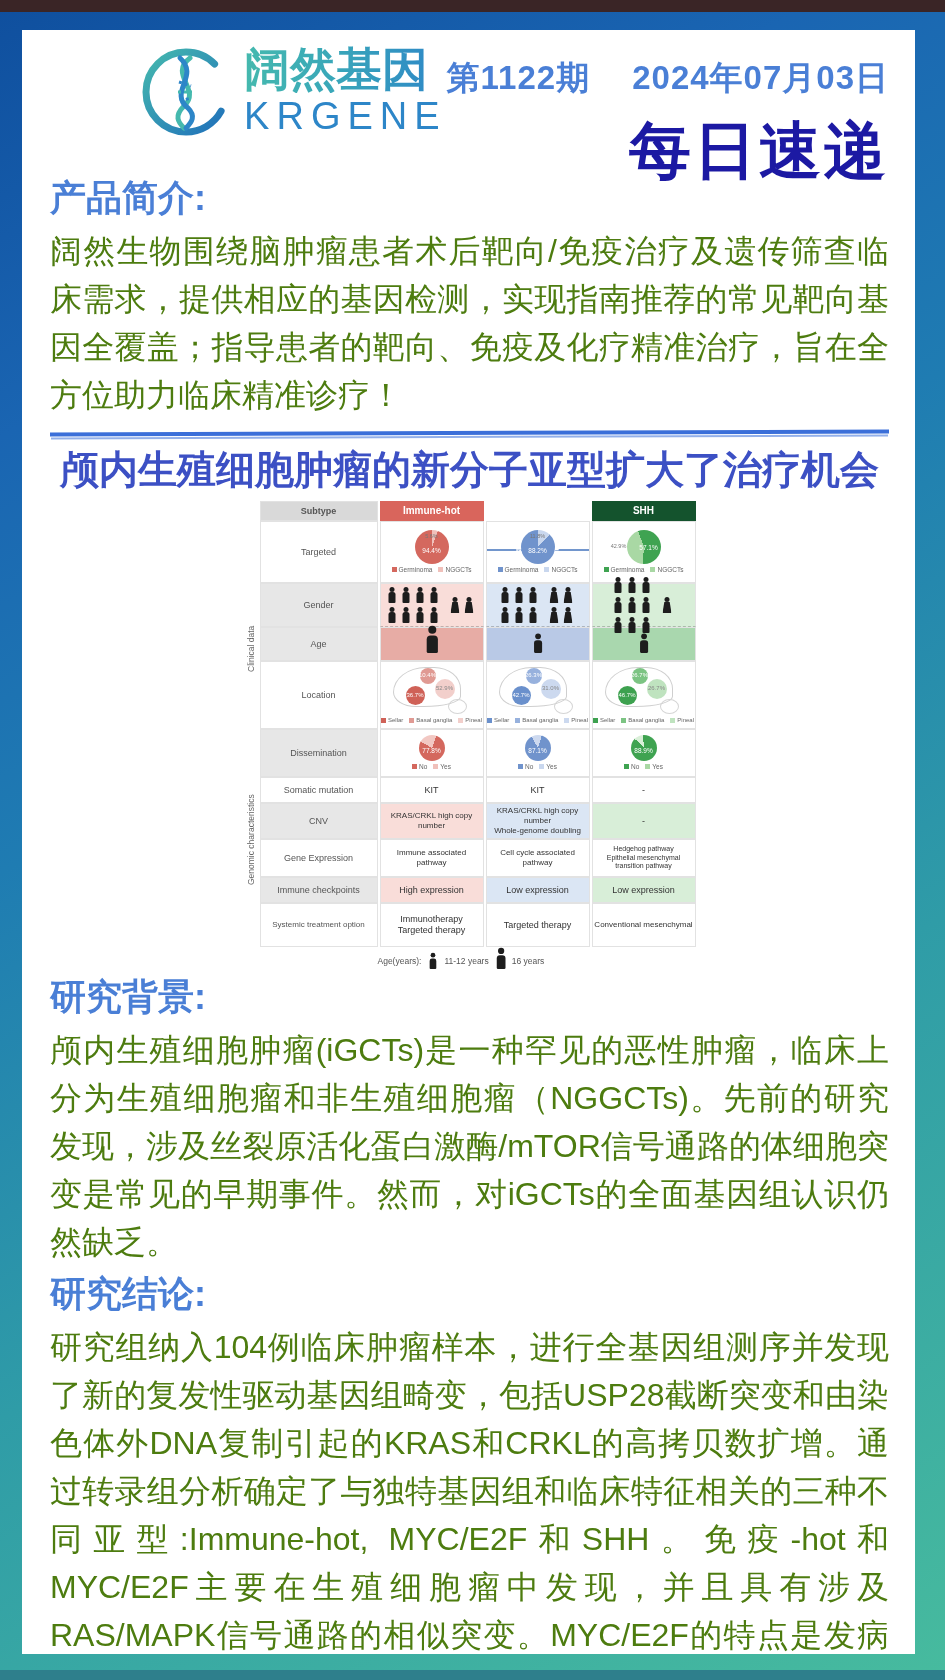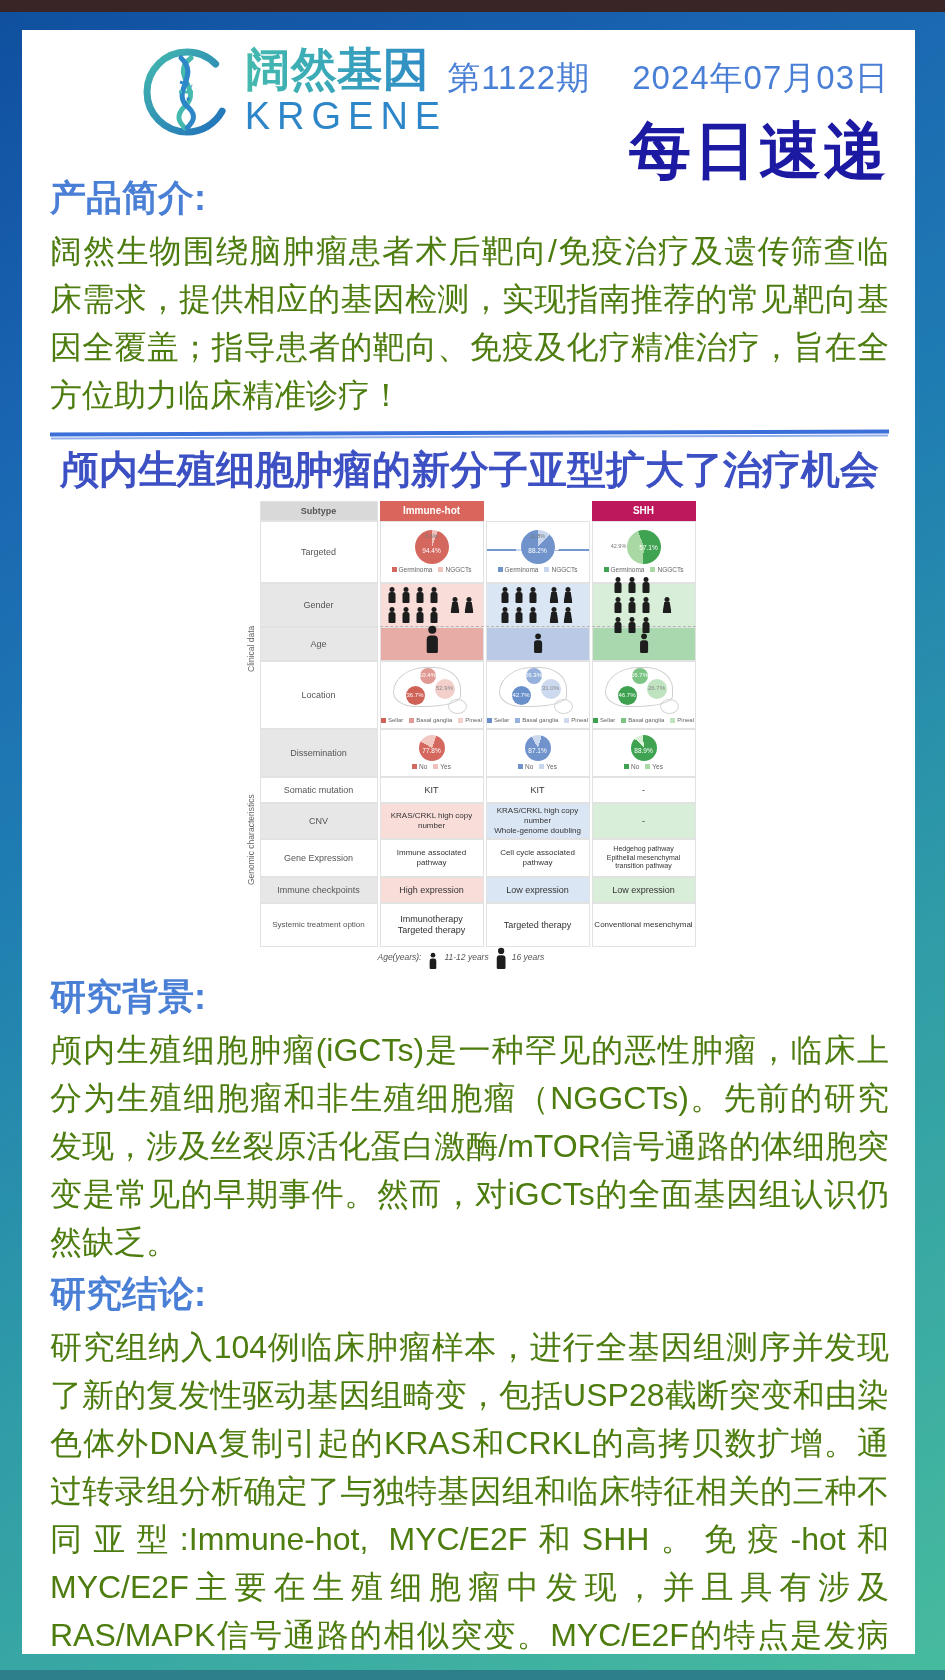--- a/index.html
+++ b/index.html
@@ -13,42 +13,42 @@
 
   
   .header{display:flex;justify-content:flex-end;align-items:flex-start;height:126px;}
   .logo{display:flex;align-items:center;}
   .logo-text{margin-left:10px;}
   .logo-cn{font-size:46px;font-weight:bold;line-height:1.02;color:#2d88c9;
            background-image:linear-gradient(90deg,#45b9ae 0%,#3aa9b8 40%,#2d86c8 100%);
            -webkit-background-clip:text;background-clip:text;-webkit-text-fill-color:transparent;}
   .logo-en{font-size:38px;color:#2d86c8;letter-spacing:7px;margin-top:2px;}
   .head-right{text-align:right;padding-top:12px;}
-  .issue-line{font-size:33px;font-weight:normal;color:#4a7fd6;letter-spacing:1px;}
+  .issue-line{font-size:33px;font-weight:bold;color:#4a7fd6;letter-spacing:1px;}
   .issue-gap{display:inline-block;width:42px;}
   .masthead{font-size:62px;font-weight:bold;color:#1c19a3;margin-top:8px;letter-spacing:3px;}
 
   .sec-heading{font-size:36px;font-weight:bold;color:#4a7fd6;margin:4px 0 0;}
   .body-text{font-size:32px;line-height:48px;color:#4d7c0f;text-align:justify;margin:4px 0 0;}
   .divider{height:4px;background:#3b6fd9;margin:12px 0 6px;transform:rotate(-.2deg);
            box-shadow:0 4px 0 -1px rgba(59,111,217,.55);}
   .article-title{font-size:39px;font-weight:bold;color:#3c50c4;text-align:center;
                  margin:8px 0 4px;white-space:nowrap;}
 
   
   .figure{position:relative;width:452px;margin:4px auto 0;padding-left:16px;box-sizing:border-box;}
   .fig-grid{display:grid;grid-template-columns:118px 104px 104px 104px;column-gap:2px;
             grid-template-rows:20px 62px 44px 34px 68px 48px 26px 36px 38px 26px 44px;}
   .cell{border:1px solid #e2e2e2;display:flex;flex-direction:column;align-items:center;
         justify-content:center;text-align:center;font-size:9px;color:#333;line-height:1.2;padding:1px;box-sizing:border-box;}
   .lab{font-size:9px;color:#555;}
   .g{background:#e7e7e7;}
   .head-lab{background:#d9d9d9;color:#555;font-weight:bold;}
   .col-head{color:#fff;font-weight:bold;font-size:10px;border:none;}
-  .ihh{background:#d9655c;} .meh{background:#7296cd;margin-top:48px;} .shh-h{background:#be185d;}
+  .ihh{background:#d9655c;} .meh{background:#7296cd;margin-top:48px;} .shh-h{background:#14532d;}
   .iht{background:#f9ddd9;} .met{background:#dbe6f4;} .sht{background:#d8eed8;}
   .ihd{background:#e7aca5;} .med{background:#b9c9e6;} .shd{background:#a9d7ae;}
   .dash-b{border-bottom:1px dashed rgba(90,90,90,.35);}
   .small-cell{font-size:8px;line-height:1.25;}
   .tiny-cell{font-size:7px;line-height:1.25;}
 
   .vlab{position:absolute;left:0;width:14px;display:flex;align-items:center;justify-content:center;
         writing-mode:vertical-rl;transform:rotate(180deg);font-size:8.5px;color:#666;}
   .vlab-clinical{top:20px;height:256px;}
   .vlab-genomic{top:276px;height:126px;}
@@ -90,21 +90,21 @@
                 border:1px solid #d5d5d5;border-radius:50%;}
   .bub{position:absolute;border-radius:50%;color:#fff;font-size:6px;display:flex;
        align-items:center;justify-content:center;}
   .bub.b-bas{top:1px;left:27px;width:16px;height:16px;}
   .bub.b-pin{top:12px;left:42px;width:20px;height:20px;color:#888;}
   .bub.b-sel{top:19px;left:13px;width:19px;height:19px;}
   .ih-d{background:#cf6157;} .ih-b{background:#e09a93;} .ih-p{background:#f2cfcb;}
   .me-d{background:#6a90cc;} .me-b{background:#97b1dd;} .me-p{background:#ccd9ef;}
   .sh-d{background:#3da14f;} .sh-b{background:#7cc483;} .sh-p{background:#bfe3bf;}
 
-  .fig-foot{display:flex;gap:7px;margin:5px 0 0 118px;font-size:8.5px;color:#555;font-style:italic;}
+  .fig-foot{display:flex;align-items:center;gap:7px;margin:5px 0 0 118px;font-size:8.5px;color:#555;}
 </style>
 </head>
 <body>
 
 <div class="page">
   <div class="top-strip"></div>
 
   <div class="card">
 
     <div class="header">

